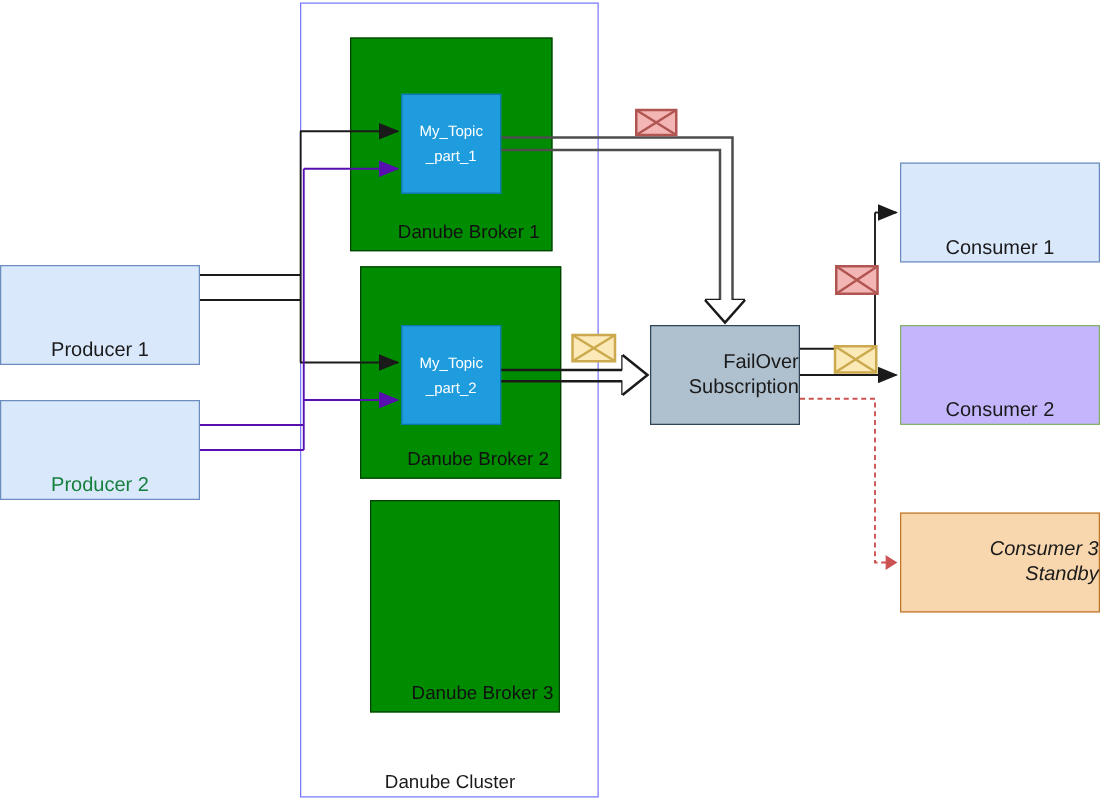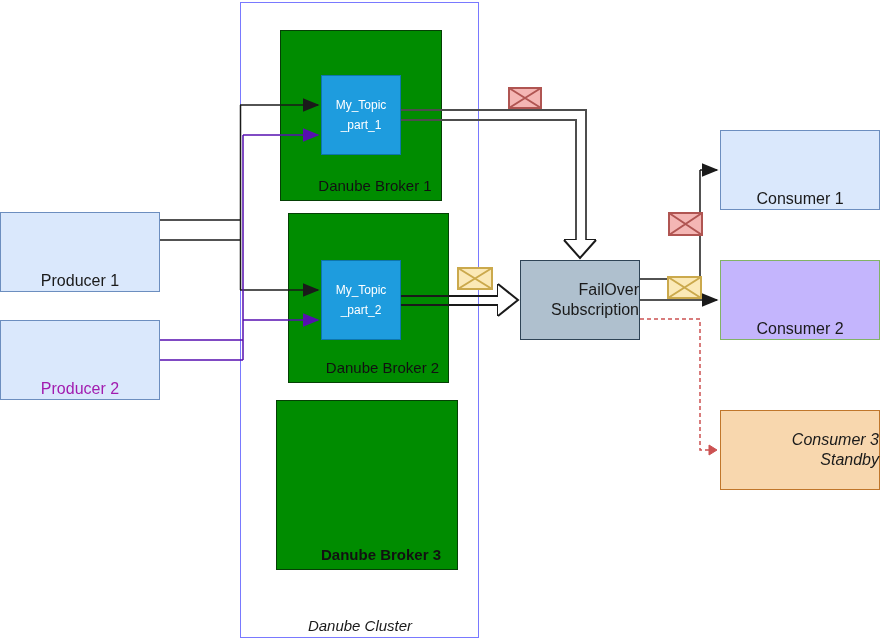--- a/index.html
+++ b/index.html
@@ -5,24 +5,24 @@
   html,body{margin:0;padding:0;background:#ffffff;}
   #canvas{
     position:relative;width:881px;height:641px;background:#ffffff;
     font-family:"Liberation Sans", sans-serif;color:#1a1a1a;overflow:hidden;
   }
   .node{position:absolute;box-sizing:border-box;display:flex;align-items:flex-end;justify-content:center;text-align:center;font-size:16px;line-height:20px;}
   
   .blue-box{background:#dae8fc;border:1px solid #6c8ebf;}
   .green-light-box{background:#c4b5fd;border:1px solid #82b366;}
   .orange-box{background:#f8d7ae;border:1px solid #c0762b;font-style:italic;}
-  .purple-text{color:#a21caf;margin-top:18px;}
+  .purple-text{color:#15803d;margin-top:18px;}
   
   #cluster{position:absolute;left:240px;top:2px;width:239px;height:636px;border:1px solid #7979ff;box-sizing:border-box;background:transparent;}
-  #cluster-label{position:absolute;left:240px;top:617px;width:240px;text-align:center;font-size:15px;font-style:italic;}
+  #cluster-label{position:absolute;left:240px;top:617px;width:240px;text-align:center;font-size:15px;}
   .broker{position:absolute;background:#008c00;border:1px solid #054005;box-sizing:border-box;padding-left:12px;}
   .broker-label{position:absolute;bottom:6px;left:0;width:100%;text-align:center;padding-left:28px;box-sizing:border-box;font-size:15px;color:#111;}
   .topic{position:absolute;width:80px;height:80px;background:#1e9cde;border:1px solid #0e76ac;box-sizing:border-box;display:flex;flex-direction:column;align-items:center;justify-content:center;color:#fff;font-size:12px;line-height:20px;}
   
   #failover{background:#afc0ce;border:1px solid #2f4456;flex-direction:column;padding-left:47px;}
   
   #wires{position:absolute;left:0;top:0;width:881px;height:641px;pointer-events:none;z-index:5;}
 </style>
 </head>
 <body>
@@ -31,21 +31,21 @@
 
   <div id="cluster"></div>
   <div id="cluster-label">Danube Cluster</div>
 
   <div class="broker" style="left:280px;top:30px;width:162px;height:171px;">
     <div class="broker-label">Danube Broker 1</div>
   </div>
   <div class="broker" style="left:288px;top:213px;width:161px;height:170px;">
     <div class="broker-label">Danube Broker 2</div>
   </div>
-  <div class="broker" style="left:276px;top:400px;width:182px;height:170px;font-weight:bold;">
+  <div class="broker" style="left:296px;top:400px;width:152px;height:170px;">
     <div class="broker-label">Danube Broker 3</div>
   </div>
 
   <div class="topic" style="left:321px;top:75px;">
     <span>My_Topic</span>
     <span>_part_1</span>
   </div>
   <div class="topic" style="left:321px;top:260px;">
     <span>My_Topic</span>
     <span>_part_2</span>

